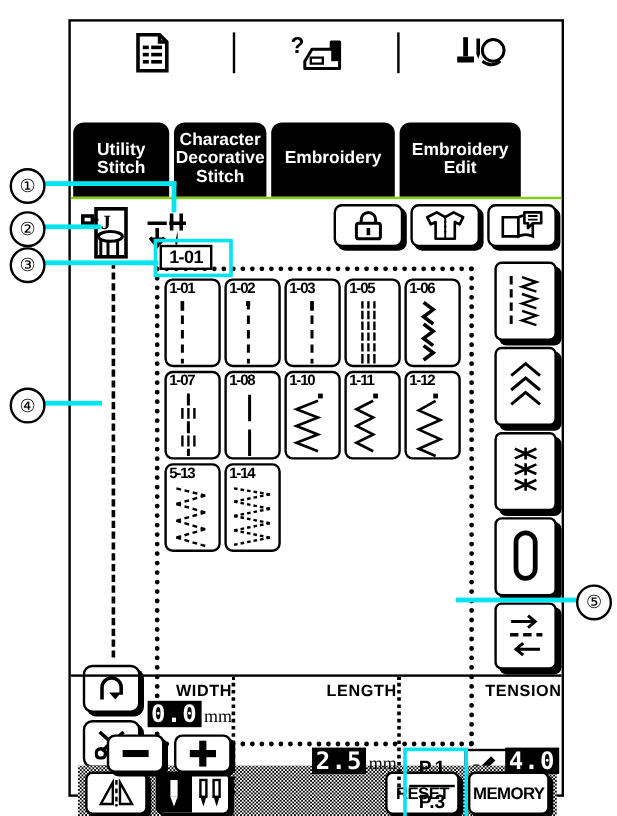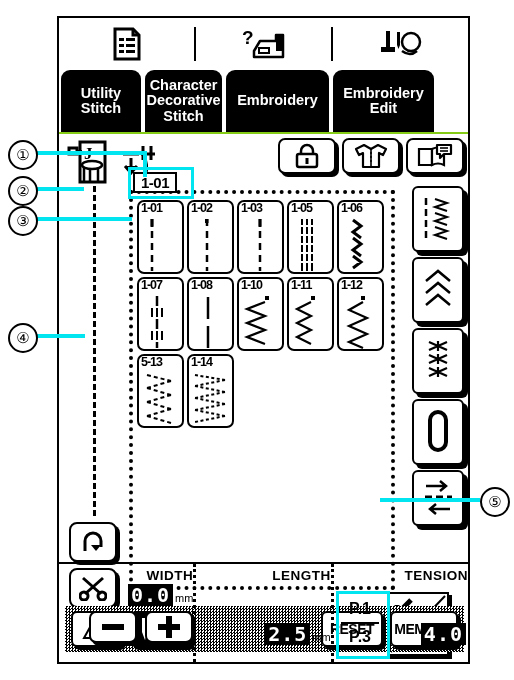--- a/index.html
+++ b/index.html
@@ -17,21 +17,21 @@
   
   #panel{position:absolute;left:57px;top:16px;width:413px;height:648px;
          border:2px solid #000;border-top:2px solid #000;background:#fff;box-sizing:border-box;}
 
   
   .topicons{position:relative;height:52px;display:flex;align-items:center;}
   .ticon{flex:1;display:flex;align-items:center;justify-content:center;height:100%;}
   .vdiv{width:2px;height:34px;background:#000;}
 
   
-  .tabs{position:relative;display:flex;gap:4px;padding:0 2px;height:62px;align-items:flex-start;}
+  .tabs{position:relative;display:flex;gap:4px;padding:0 2px;height:62px;align-items:flex-start;margin-top:32px;}
   .tab{background:#000;color:#fff;border-radius:9px 9px 0 0;display:flex;align-items:center;
        justify-content:center;text-align:center;font-size:14.5px;font-weight:bold;line-height:1.06;
        height:62px;padding:0 4px;box-sizing:border-box;}
   .tab.t0{width:80px}.tab.t1{width:77px}.tab.t2{width:103px}.tab.t3{width:101px}
 
   
   .screen{position:relative;height:522px;border-top:2px solid #84cc16;box-sizing:border-box;}
 
   
   .statusrow{position:relative;height:50px;}
@@ -84,21 +84,21 @@
       font-size:14px;font-weight:bold;letter-spacing:-.5px;}
   .spacer{flex:1}
   .parambar{position:absolute;left:0;right:0;bottom:0;height:98px;border-top:2px solid #000;display:flex;}
   .pcol{flex:1;display:flex;flex-direction:column;align-items:flex-end;justify-content:flex-start;
         padding-top:4px;position:relative;}
   .pcol+.pcol{border-left:3px dotted #000;gap:39px;}
   .plabel{font-size:13.5px;font-weight:bold;letter-spacing:.5px;}
   .pval{display:flex;align-items:baseline;gap:2px;margin-top:1px;}
   .pnumbox{background:#000;color:#fff;font-size:20px;font-weight:bold;padding:0 3px;letter-spacing:1px;
            font-family:"DejaVu Sans Mono", monospace;line-height:22px;}
-  .punit{font-size:11px;}
+  .punit{font-size:15px;font-family:Liberation Serif, serif;}
   .pbtns{display:flex;gap:8px;margin-top:5px;}
   .pbtn{width:48px;height:32px;border:2px solid #000;border-radius:7px;background:#fff;
         box-shadow:3px 3px 0 #000;display:flex;align-items:center;justify-content:center;box-sizing:border-box;}
 </style>
 </head>
 <body>
 
 <div class="callout" style="left:8px;top:140px;">①</div>
 <div class="lead" style="left:34px;top:151px;width:113px;"></div>
 <div class="lead" style="left:143px;top:151px;width:4px;height:26px;"></div>

